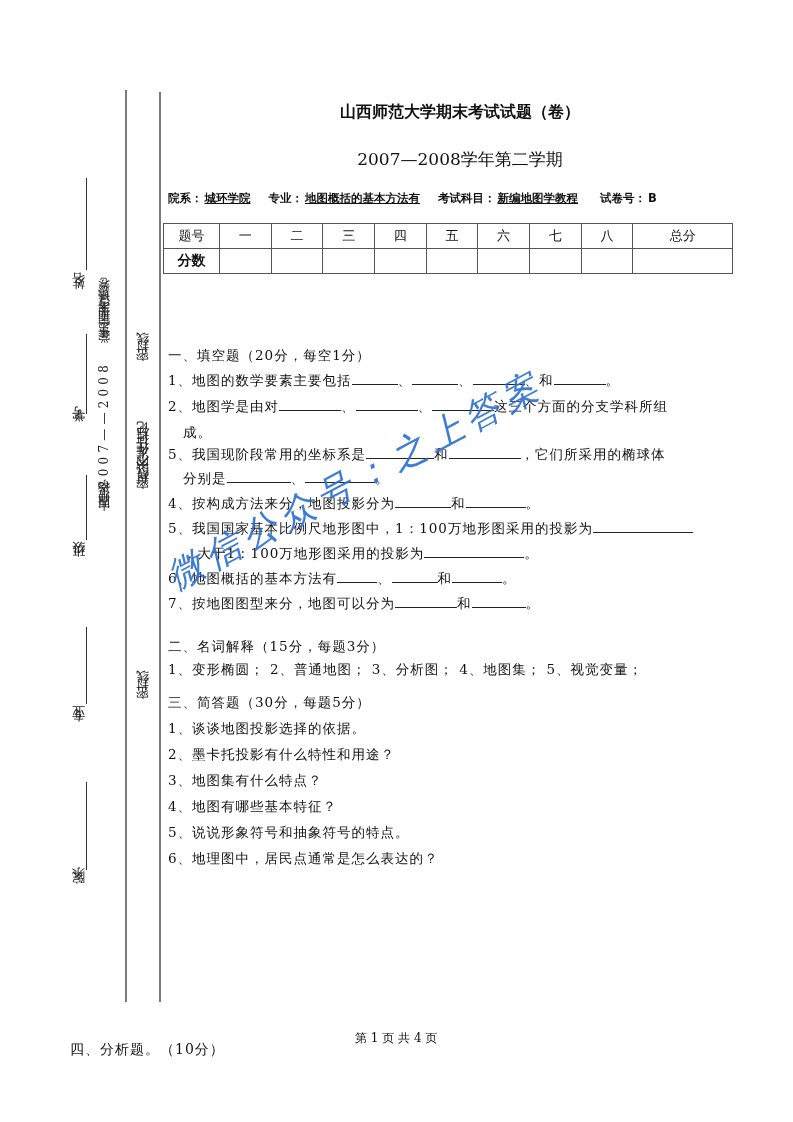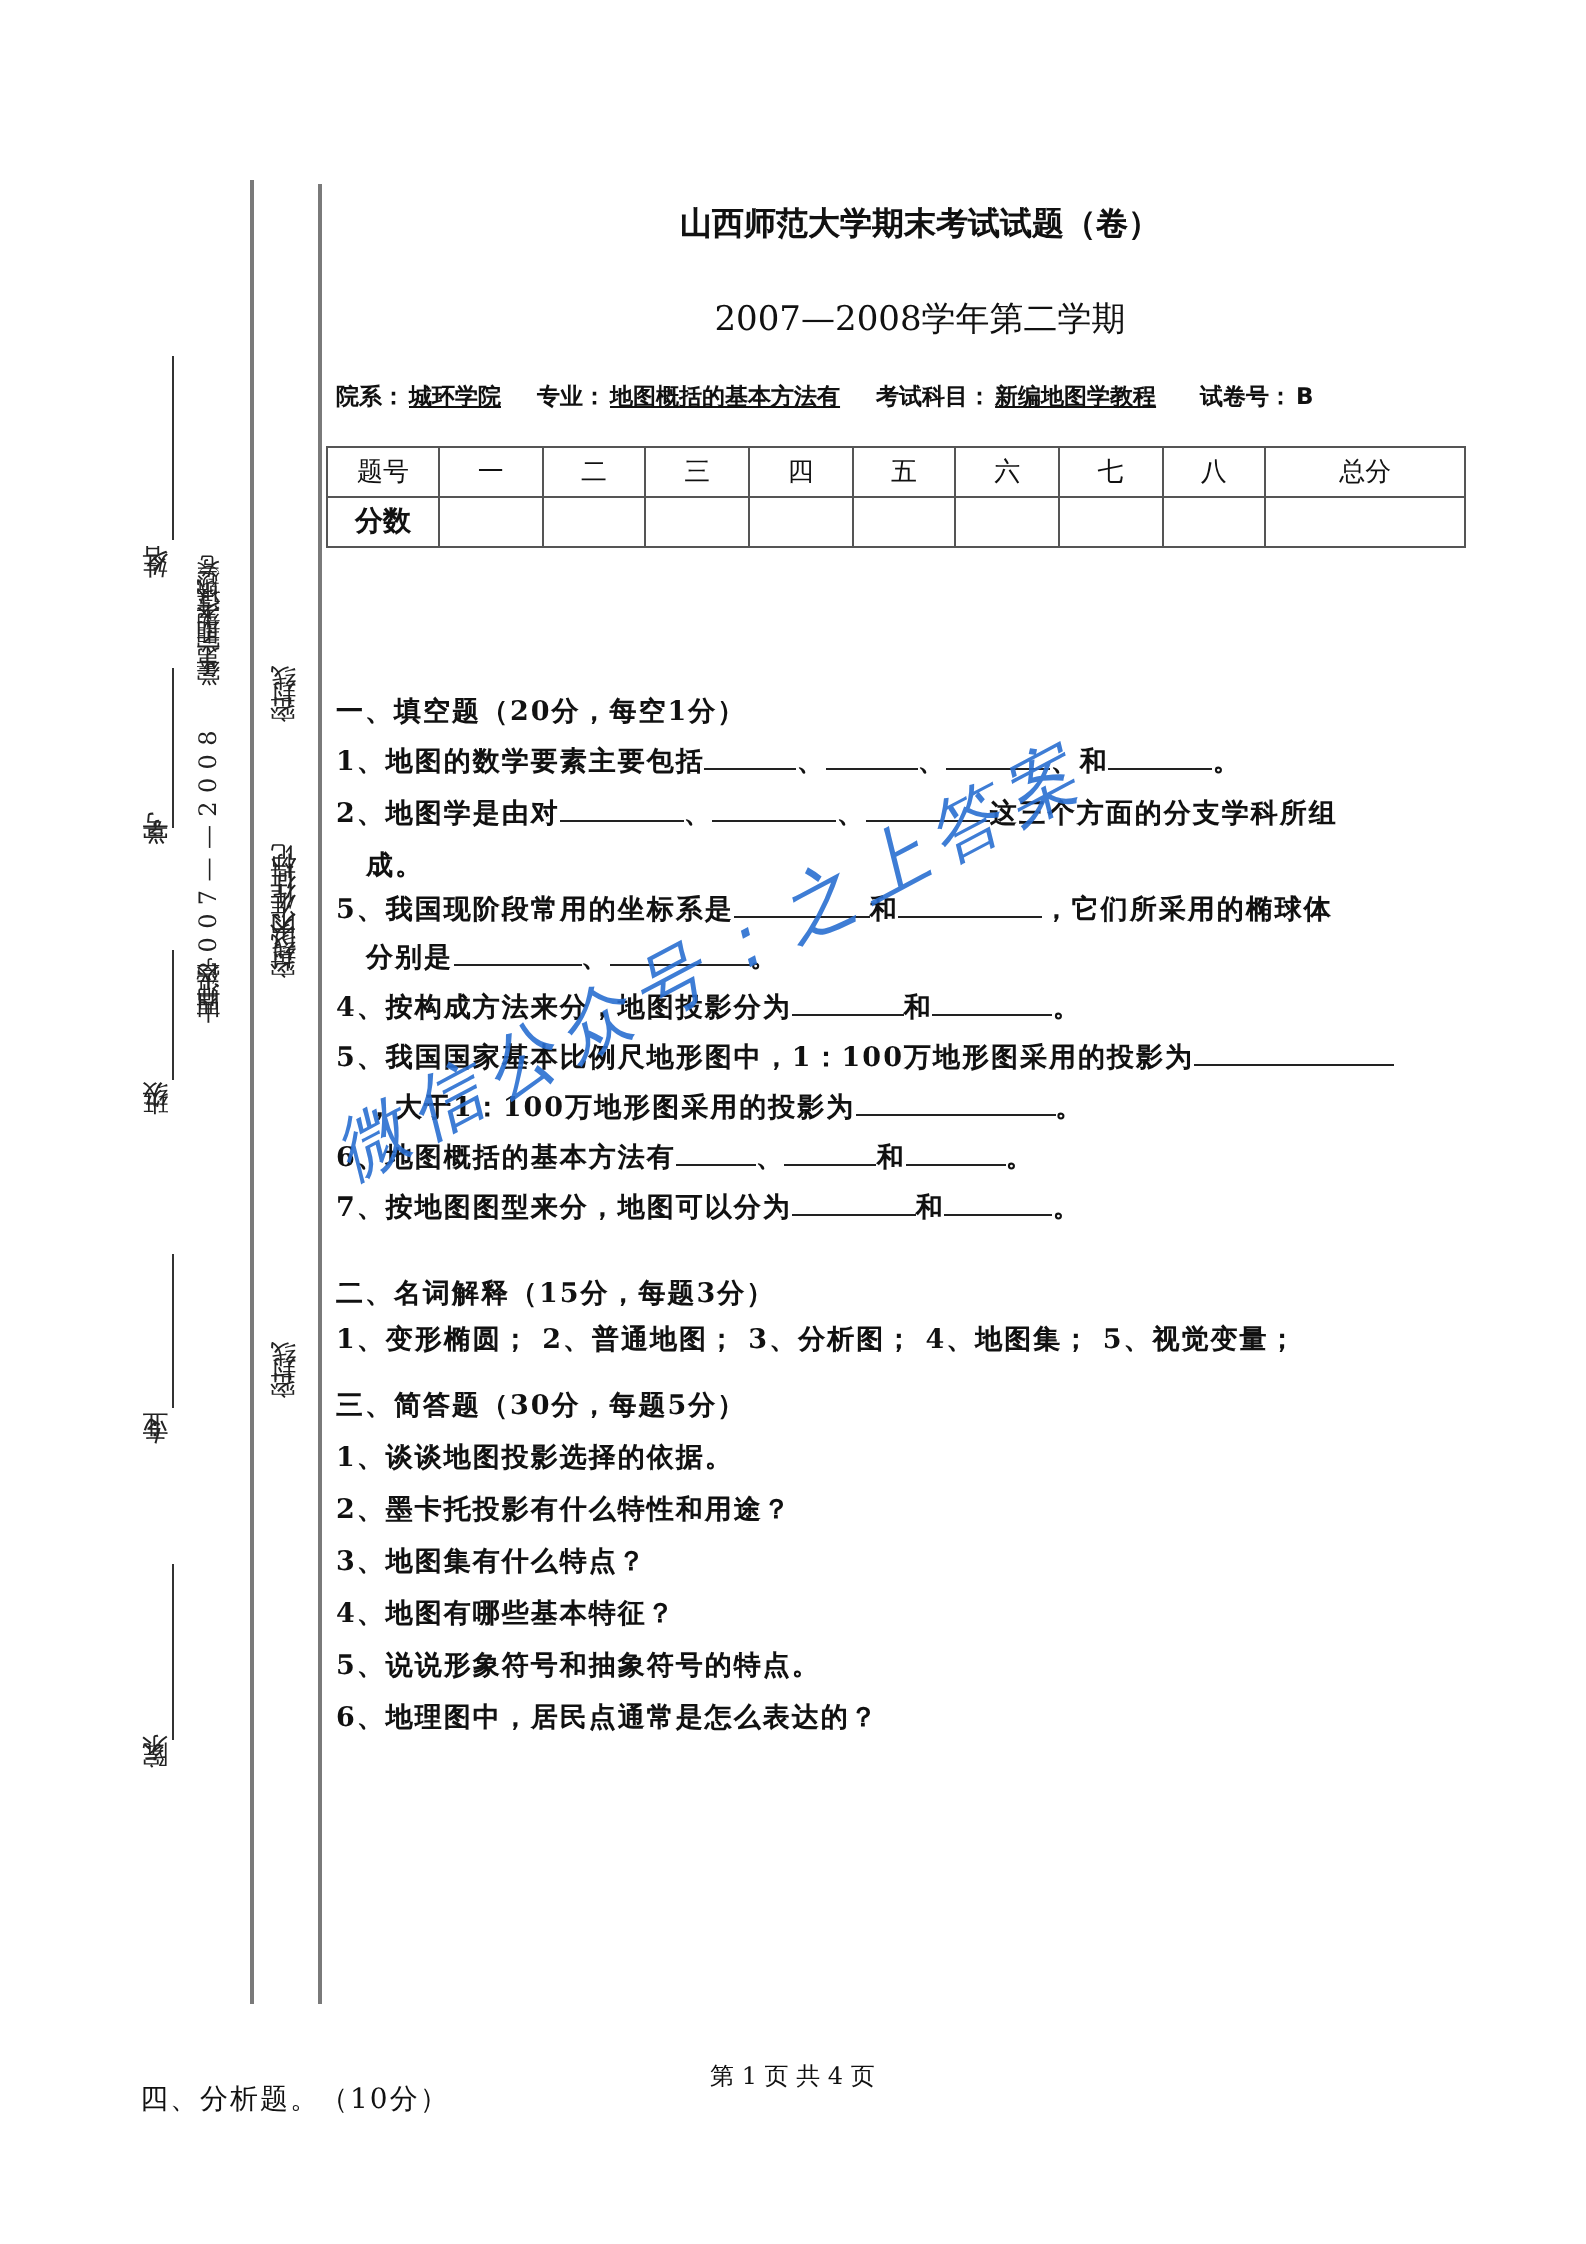--- a/index.html
+++ b/index.html
@@ -16,21 +16,21 @@
   .subtitle { position: absolute; left: 160px; width: 600px; top: 148px; text-align: center; font-size: 17px; }
   .meta { position: absolute; left: 168px; top: 191px; font-size: 11.5px; font-weight: bold;
           font-family: "DejaVu Sans", "Liberation Sans", sans-serif; white-space: nowrap; }
   .meta .val { text-decoration: underline; margin-right: 14px; }
   .meta .lbl { margin-right: 2px; }
   table.score { position: absolute; left: 163px; top: 223px; border-collapse: collapse; width: 570px; }
   table.score td { border: 1px solid #555; height: 24px; text-align: center; font-size: 13px; padding: 0; }
   table.score td.first { width: 55px; }
   table.score tr.bold td.first { font-weight: bold; font-size: 14px; }
   table.score tr.small td.first { font-size: 11.5px; }
-  .q { position: absolute; left: 168px; font-size: 13.5px; white-space: nowrap; letter-spacing: 1px; font-weight: bold; }
+  .q { position: absolute; left: 168px; font-size: 13.5px; white-space: nowrap; letter-spacing: 1px; }
   .blank { display: inline-block; border-bottom: 1px solid #222; height: 12px; vertical-align: baseline; }
   .watermark { position: absolute; left: 170px; top: 555px; font-size: 36px; color: #2a6fd1;
                font-family: "DejaVu Sans", sans-serif; transform: rotate(-28deg); transform-origin: left center;
                white-space: nowrap; letter-spacing: 6px; opacity: 0.9; font-style: italic; }
   .footer-section { position: absolute; left: 70px; top: 1000px; font-size: 14px; letter-spacing: 1px; margin-top: 41px; }
   .page-num { position: absolute; left: 355px; top: 1030px; font-size: 12px; }
 </style>
 </head>
 <body>
 

